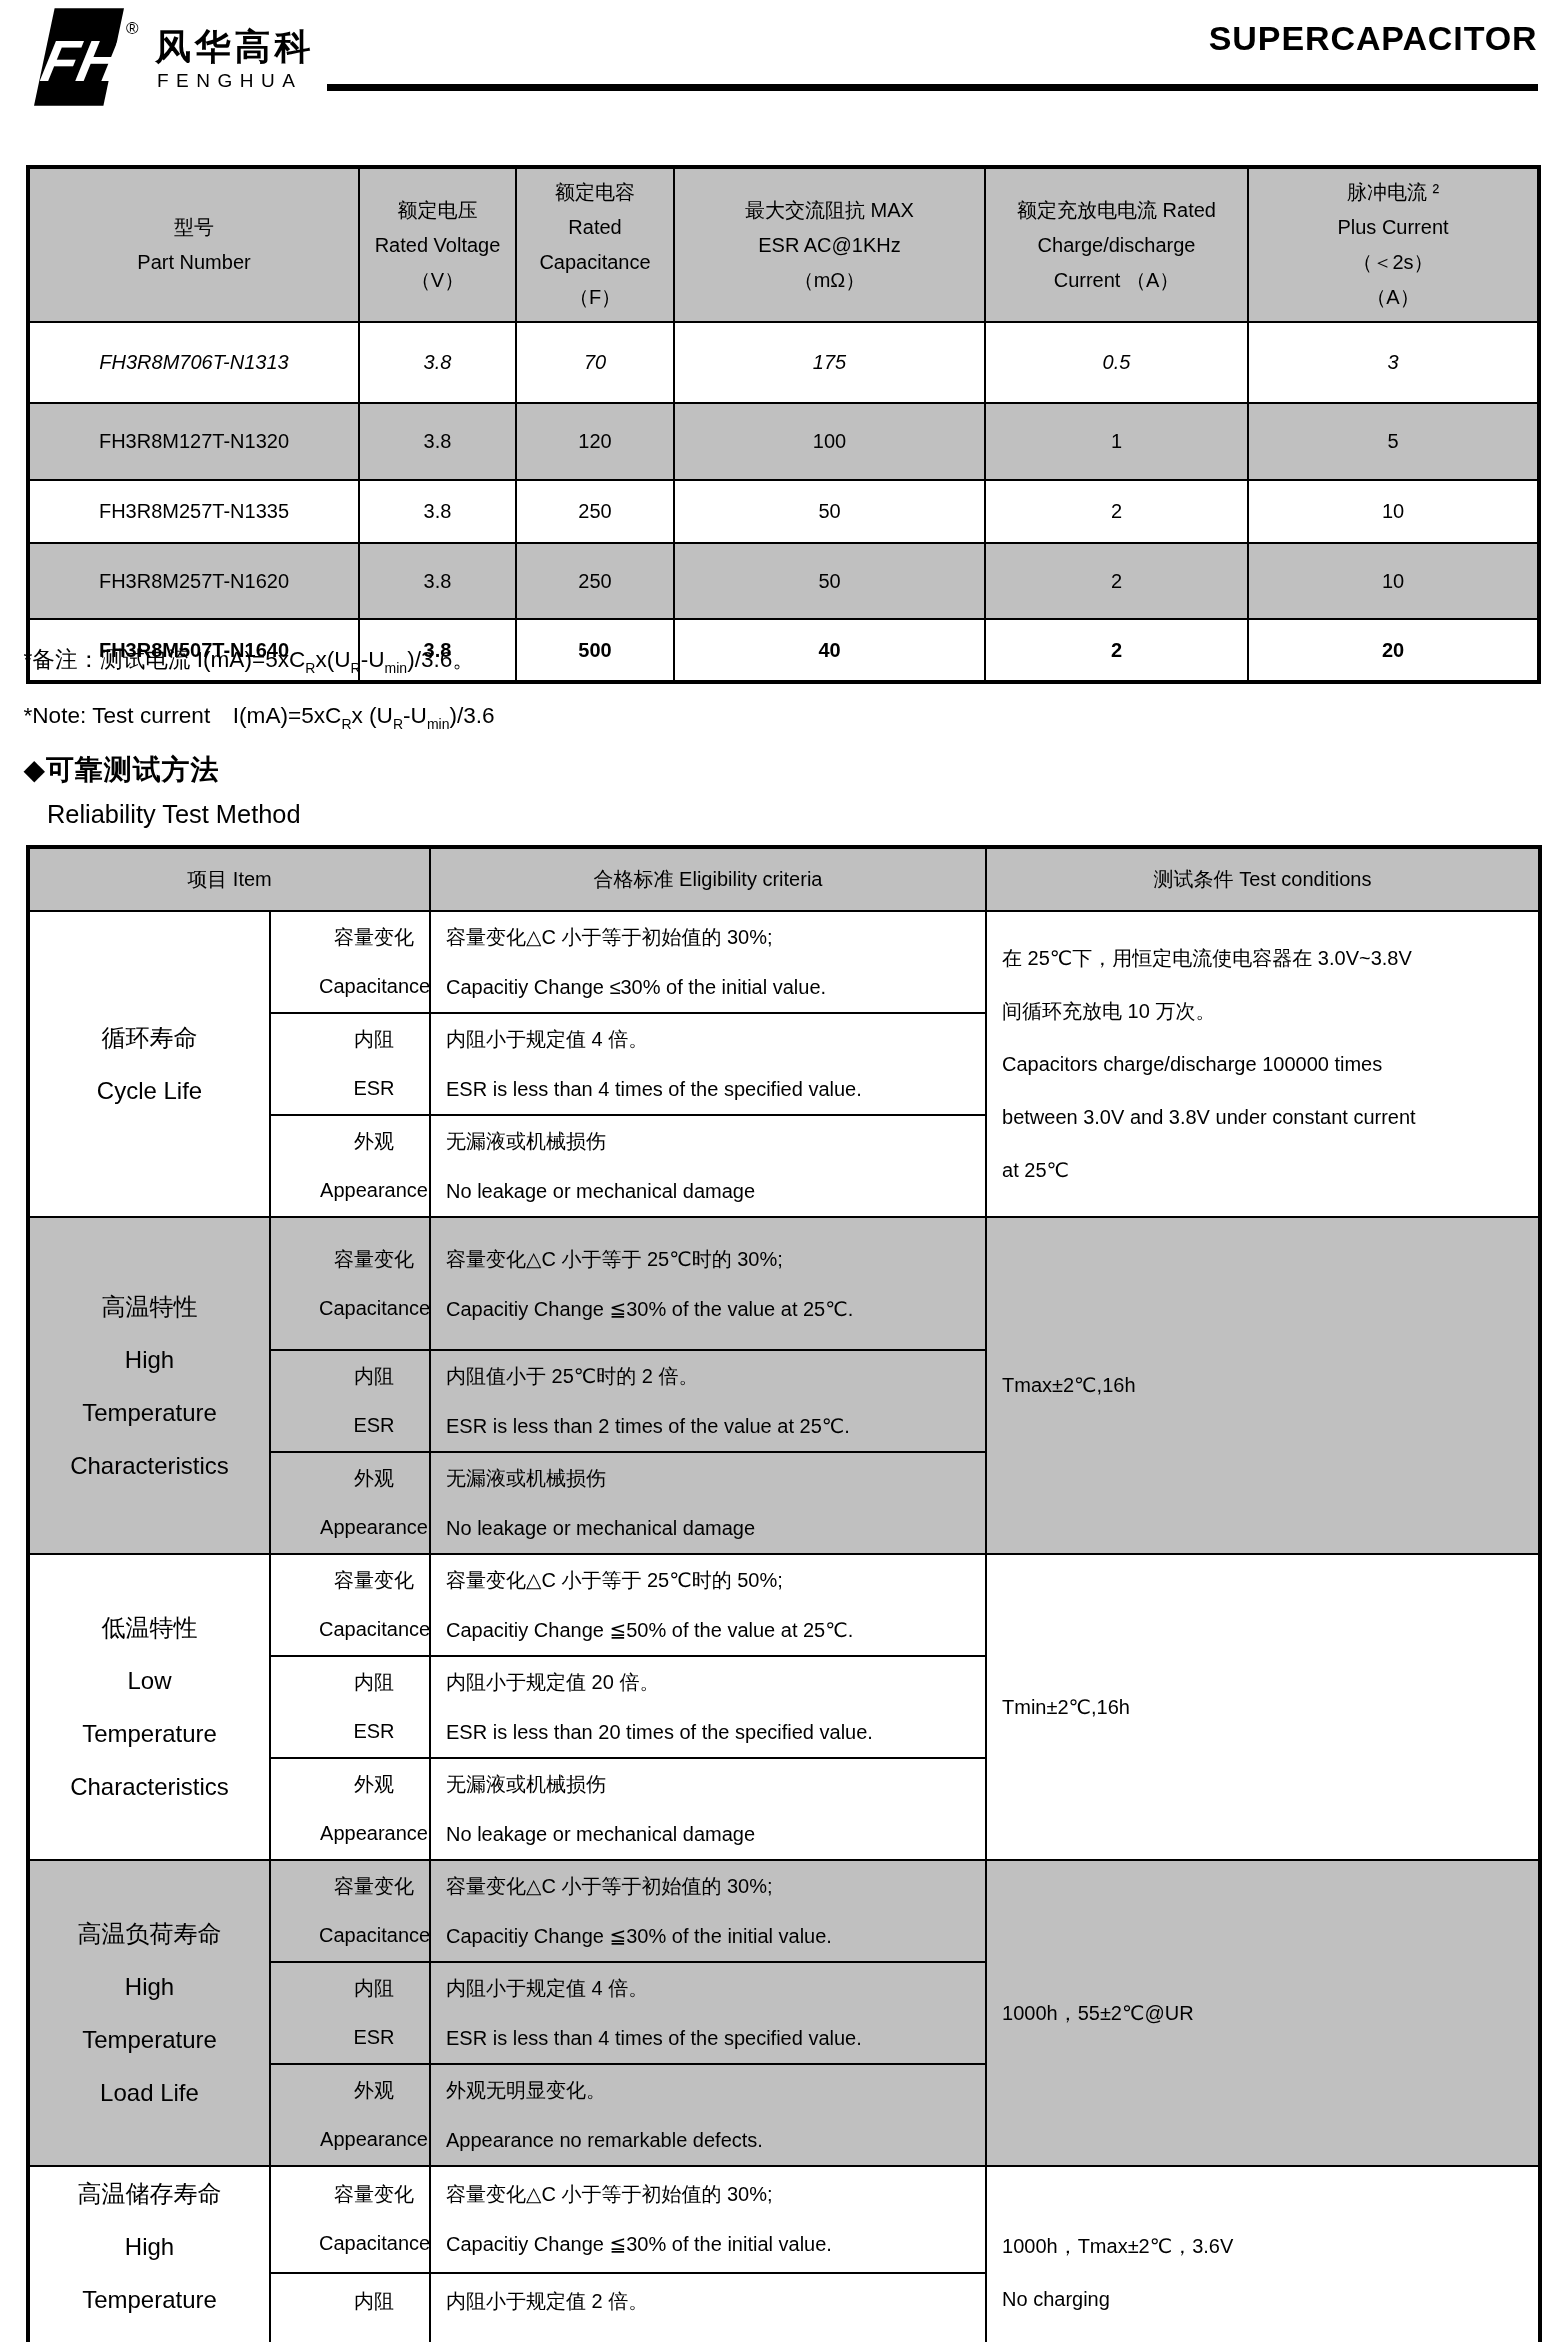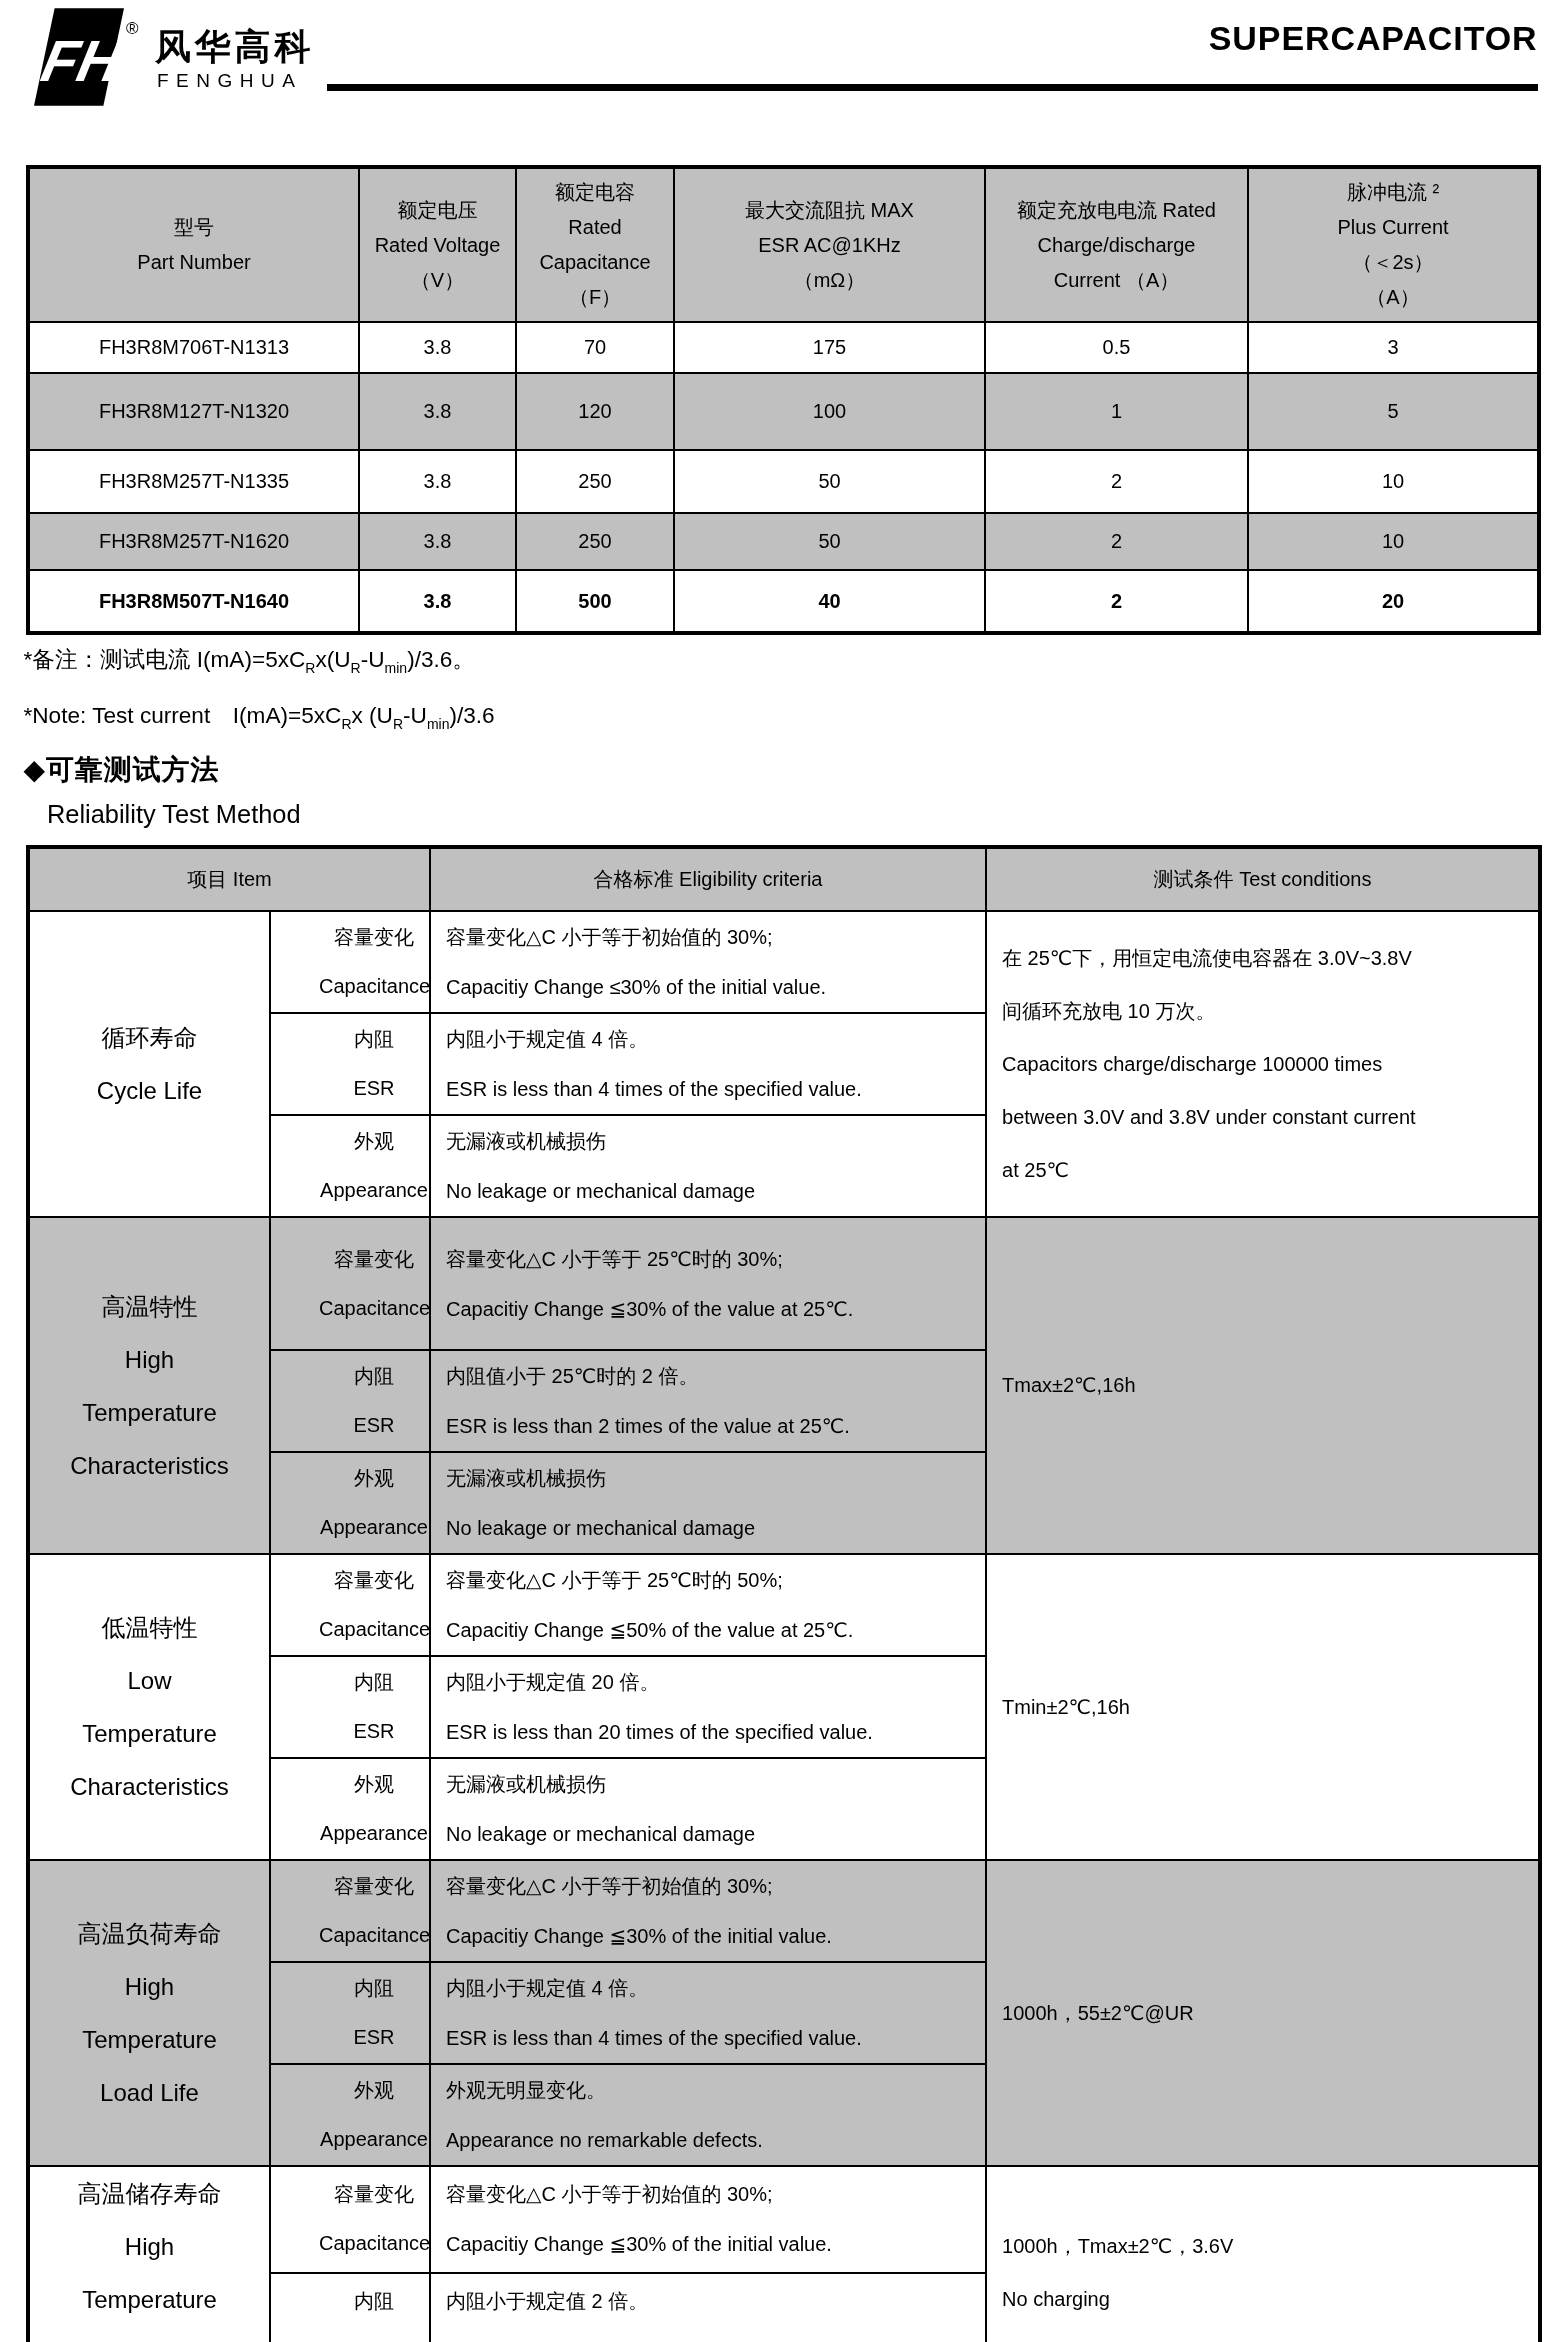--- a/index.html
+++ b/index.html
@@ -103,21 +103,21 @@
               <div class="ln">Charge/discharge</div>
               <div class="ln">Current （A）</div>
             </th>
             <th>
               <div class="ln">脉冲电流 ²</div>
               <div class="ln">Plus Current</div>
               <div class="ln">（＜2s）</div>
               <div class="ln">（A）</div>
             </th>
           </tr>
-          <tr style="height: 51px;">
+          <tr style="height: 81px; font-style: italic;">
             <td>FH3R8M706T-N1313</td>
             <td>3.8</td>
             <td>70</td>
             <td>175</td>
             <td>0.5</td>
             <td>3</td>
           </tr>
           <tr class="shaded" style="height: 77px;">
             <td>FH3R8M127T-N1320</td>
             <td>3.8</td>
@@ -127,21 +127,21 @@
             <td>5</td>
           </tr>
           <tr style="height: 63px;">
             <td>FH3R8M257T-N1335</td>
             <td>3.8</td>
             <td>250</td>
             <td>50</td>
             <td>2</td>
             <td>10</td>
           </tr>
-          <tr class="shaded" style="height: 57px;">
+          <tr class="shaded" style="height: 76px;">
             <td>FH3R8M257T-N1620</td>
             <td>3.8</td>
             <td>250</td>
             <td>50</td>
             <td>2</td>
             <td>10</td>
           </tr>
           <tr style="height: 63px; font-weight: bold;">
             <td>FH3R8M507T-N1640</td>
             <td>3.8</td>

